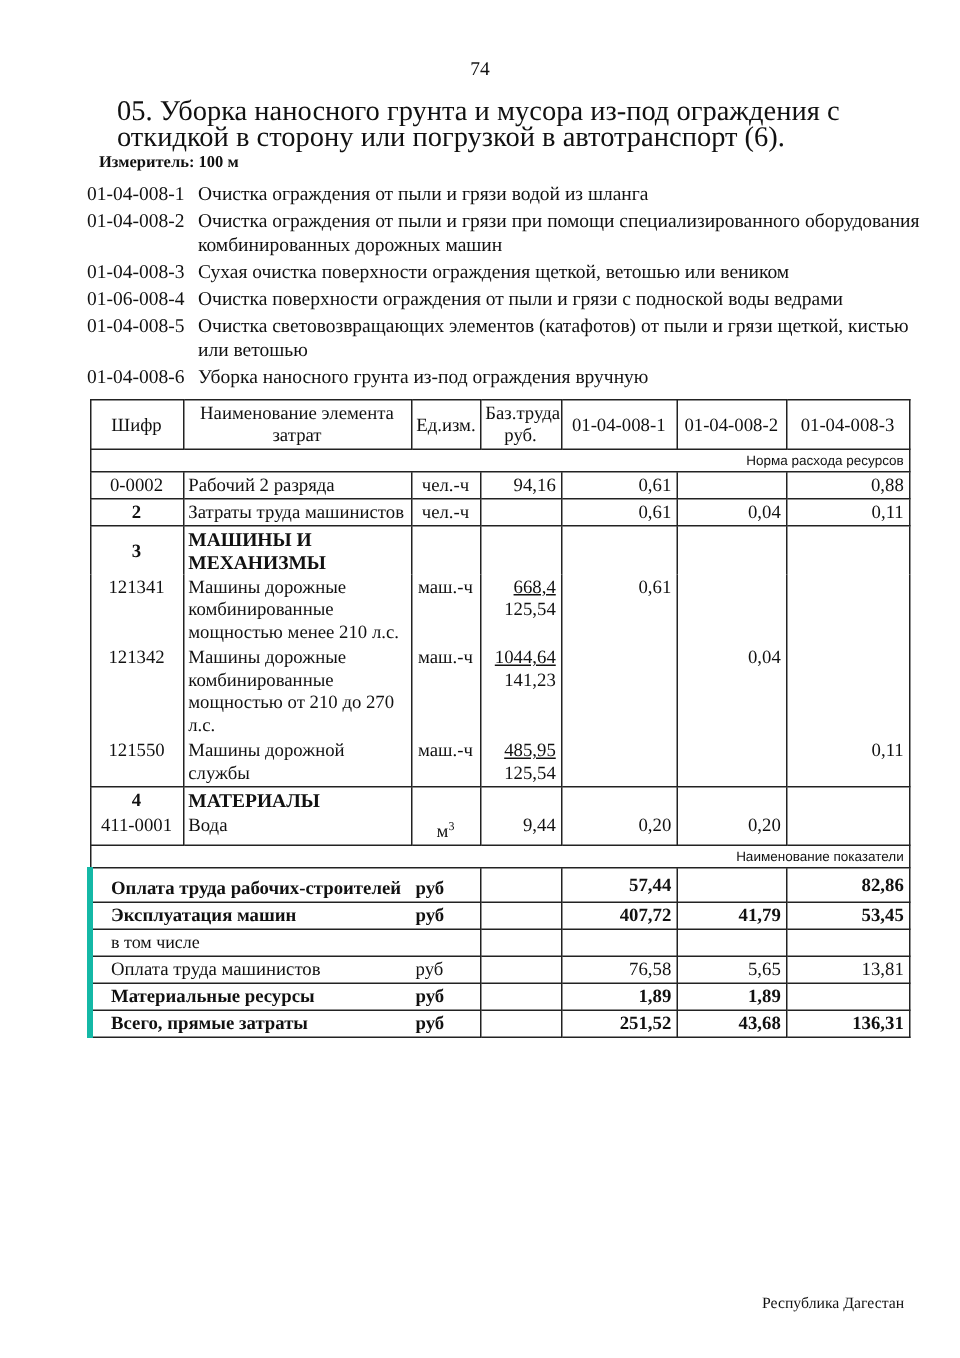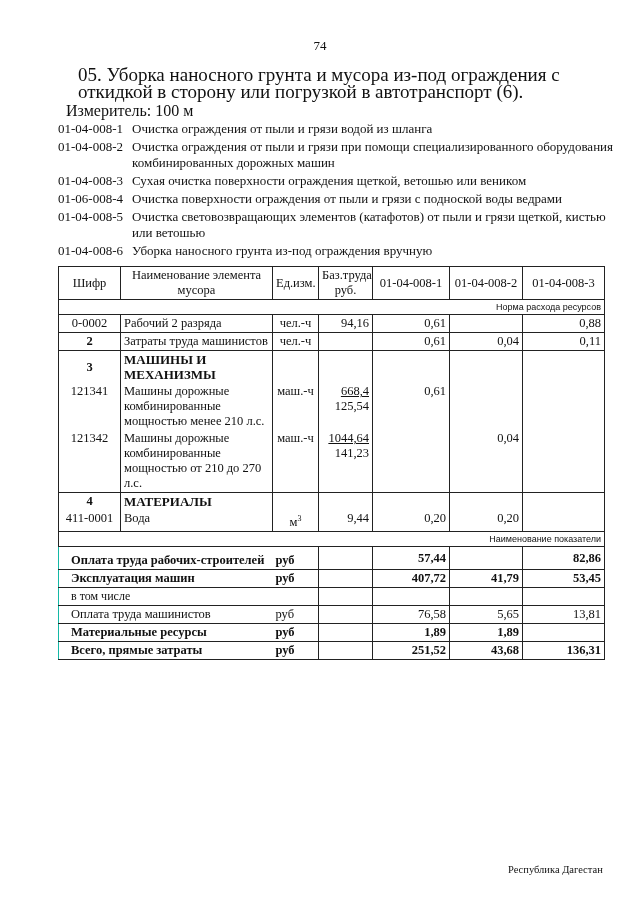--- a/index.html
+++ b/index.html
@@ -1,36 +1,36 @@
 <!DOCTYPE html>
 <html><head>
 <meta charset="utf-8">
 <style>
   html, body { margin:0; padding:0; background:#ffffff; }
   body { width:640px; height:905px; position:relative; font-family:"Liberation Serif", serif; color:#111; overflow:hidden; }
   .page-num { position:absolute; top:38px; left:0; width:640px; text-align:center; font-size:13px; }
   .heading { position:absolute; top:66px; left:78px; width:540px; font-size:19px; line-height:17px; }
-  .measure { position:absolute; top:102px; left:66px; font-size:16px; font-weight:normal; }
+  .measure { position:absolute; top:102px; left:66px; font-size:11px; font-weight:bold; }
   .codes { position:absolute; top:121px; left:58px; width:560px; font-size:13px; line-height:16px; }
   .code-row { display:flex; margin-bottom:2px; }
   .code-id { width:74px; flex:0 0 74px; }
   .code-desc { flex:1; }
 
   table.res { position:absolute; top:266px; left:58px; border-collapse:collapse; font-size:12.5px; line-height:15px; table-layout:fixed; width:546px; }
   table.res td, table.res th { border:1px solid #222; padding:1px 3px; vertical-align:top; font-weight:normal; }
   table.res th { text-align:center; vertical-align:middle; height:30px; }
   .c-code { width:56px; text-align:center; }
   .c-unit { width:40px; text-align:center;margin-top:48px; }
   .c-price { width:48px; text-align:right; }
   .c-v { text-align:right; }
   .norm-row td { font-family:"Liberation Sans", sans-serif; font-size:9px; text-align:right; padding:0 6px; height:12px; line-height:12px; }
   .bold { font-weight:bold !important; }
   .u { text-decoration:underline; }
   .sum td { border-top:none; border-bottom:none; }
-  .sum td.first { border-left:1px solid #14b8a6; }
+  .sum td.first { border-left:4px solid #14b8a6; }
   .sum-name { padding-left:12px !important; }
   .footer { position:absolute; top:864px; left:508px; font-size:10.5px; }
   sup { font-size:8px; }
 </style>
 </head>
 <body>
 
 <div class="page-num">74</div>
 <div class="heading">05. Уборка наносного грунта и мусора из-под ограждения с откидкой в сторону или погрузкой в автотранспорт (6).</div>
 <div class="measure">Измеритель: 100 м</div>
@@ -68,21 +68,21 @@
       <col style="width:152px">
       <col style="width:46px">
       <col style="width:54px">
       <col style="width:77px">
       <col style="width:73px">
       <col style="width:82px">
   </colgroup>
   <tbody>
       <tr>
     <th>Шифр</th>
-    <th>Наименование элемента мусора</th>
+    <th>Наименование элемента затрат</th>
     <th>Ед.изм.</th>
     <th>Баз.труда руб.</th>
     <th>01-04-008-1</th>
     <th>01-04-008-2</th>
     <th>01-04-008-3</th>
   </tr>
   <tr class="norm-row">
     <td colspan="7">Норма расхода ресурсов</td>
   </tr>
   <tr>
@@ -124,20 +124,29 @@
   <tr>
     <td class="c-code" style="border-top:none;border-bottom:none">121342</td>
     <td style="border-top:none;border-bottom:none">Машины дорожные комбинированные мощностью от 210 до 270 л.с.</td>
     <td class="c-unit" style="border-top:none;border-bottom:none">маш.-ч</td>
     <td class="c-price" style="border-top:none;border-bottom:none"><span class="u">1044,64</span><br><span>141,23</span></td>
     <td class="c-v" style="border-top:none;border-bottom:none"></td>
     <td class="c-v" style="border-top:none;border-bottom:none">0,04</td>
     <td class="c-v" style="border-top:none;border-bottom:none"></td>
   </tr>
   <tr>
+    <td class="c-code" style="border-top:none">121550</td>
+    <td style="border-top:none">Машины дорожной службы</td>
+    <td class="c-unit" style="border-top:none">маш.-ч</td>
+    <td class="c-price" style="border-top:none"><span class="u">485,95</span><br><span>125,54</span></td>
+    <td class="c-v" style="border-top:none"></td>
+    <td class="c-v" style="border-top:none"></td>
+    <td class="c-v" style="border-top:none">0,11</td>
+  </tr>
+  <tr>
     <td class="c-code bold" style="border-bottom:none">4</td>
     <td class="bold" style="border-bottom:none;font-size:13px">МАТЕРИАЛЫ</td>
     <td style="border-bottom:none"></td>
         <td style="border-bottom:none"></td>
         <td style="border-bottom:none"></td>
         <td style="border-bottom:none"></td>
         <td style="border-bottom:none"></td>
   </tr>
   <tr>
     <td class="c-code" style="border-top:none">411-0001</td>

